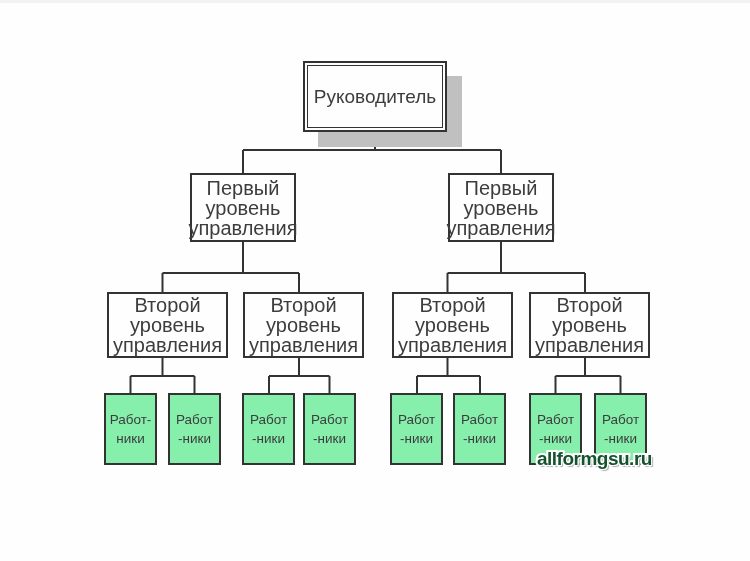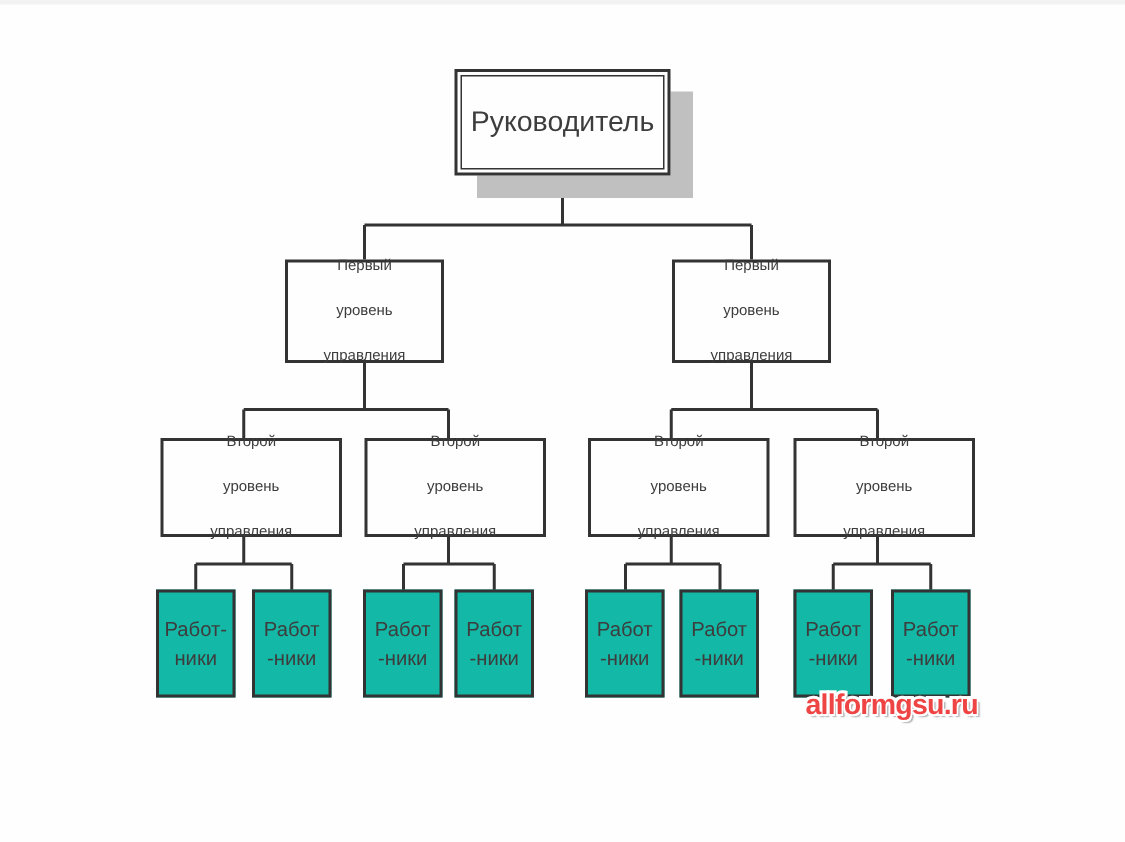--- a/index.html
+++ b/index.html
@@ -32,26 +32,26 @@
     box-sizing: border-box;
     border: 2px solid #333333;
     background: #fefefe;
     display: flex;
     align-items: center;
     justify-content: center;
     text-align: center;
   }
   .node-label {
     white-space: pre-line;
-    line-height: 30px;
-    font-size: 10px;
+    line-height: 20px;
+    font-size: 20px;
   }
   
   #root-node {
-    left: 303px; top: 46px;
+    left: 303px; top: 61px;
     width: 144px; height: 71px;
     box-shadow: 15px 15px 0 0 #c0c0c0;
     padding: 0;
   }
   #root-node .inner {
     position: absolute;
     left: 2px; top: 2px; right: 2px; bottom: 2px;
     border: 1px solid #333333;
     display: flex;
     align-items: center;
@@ -67,42 +67,42 @@
   #l1-1 { left: 448px; }
   
   .l2 { top: 292px; width: 121px; height: 66px; }
   #l2-0 { left: 107px; }
   #l2-1 { left: 243px; }
   #l2-2 { left: 392px; }
   #l2-3 { left: 529px; }
   
   .leaf {
     top: 393px; width: 53px; height: 72px;
-    background: #14b8a6;
+    background: #86efac;
   }
   .leaf .node-label {
     font-size: 13.5px;
     line-height: 19px;
   }
   #leaf-0 { left: 104px; }
   #leaf-1 { left: 168px; }
   #leaf-2 { left: 242px; }
   #leaf-3 { left: 303px; }
   #leaf-4 { left: 390px; }
   #leaf-5 { left: 453px; }
   #leaf-6 { left: 529px; }
   #leaf-7 { left: 594px; }
   
   #watermark {
     position: absolute;
-    left: 537px; top: 460px;
+    left: 537px; top: 448px;
     font-size: 19px;
     font-weight: bold;
     letter-spacing: -0.5px;
-    color: #ef4444;
+    color: #14532d;
     -webkit-text-stroke: 4px #ffffff;
     paint-order: stroke fill;
     text-shadow:
       -1px -1px 0 #ffffff, 1px -1px 0 #ffffff,
       -1px  1px 0 #ffffff, 1px  1px 0 #ffffff,
        2px  2px 1px rgba(110,110,110,0.55);
   }
 </style>
 </head>
 <body>

